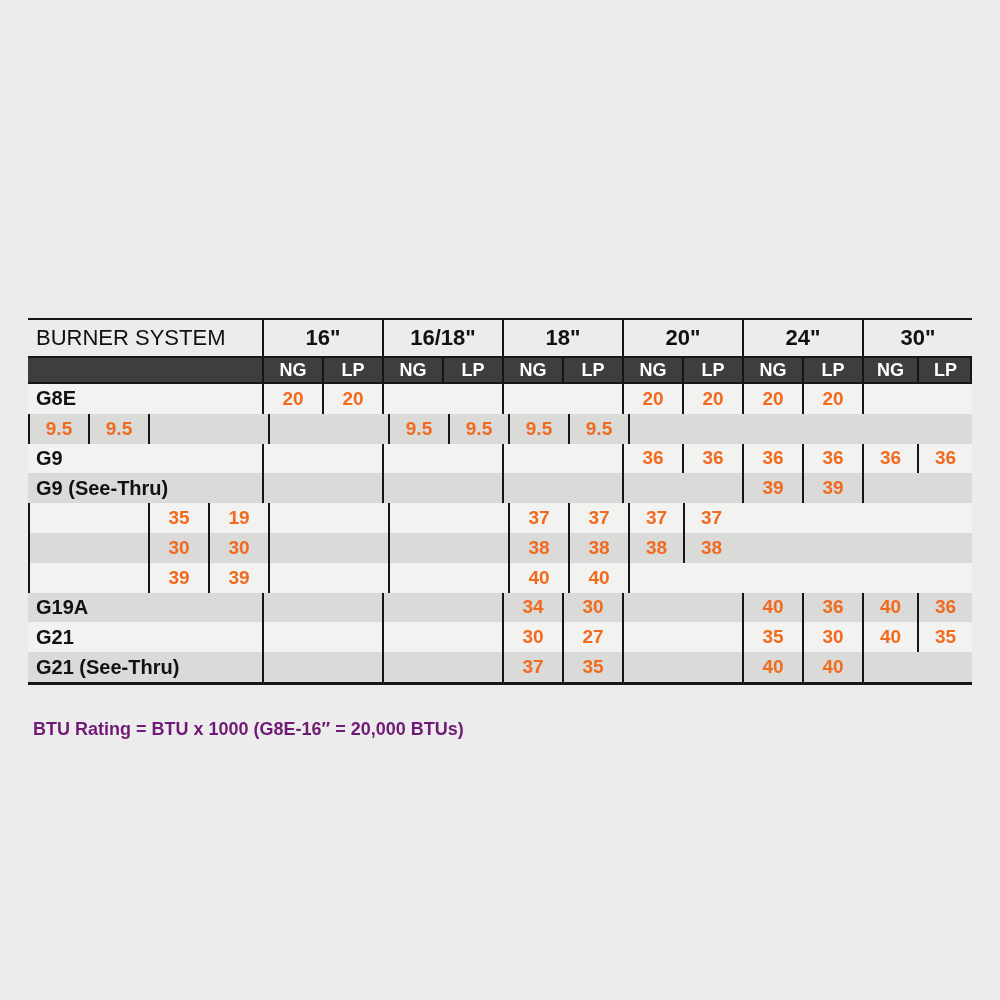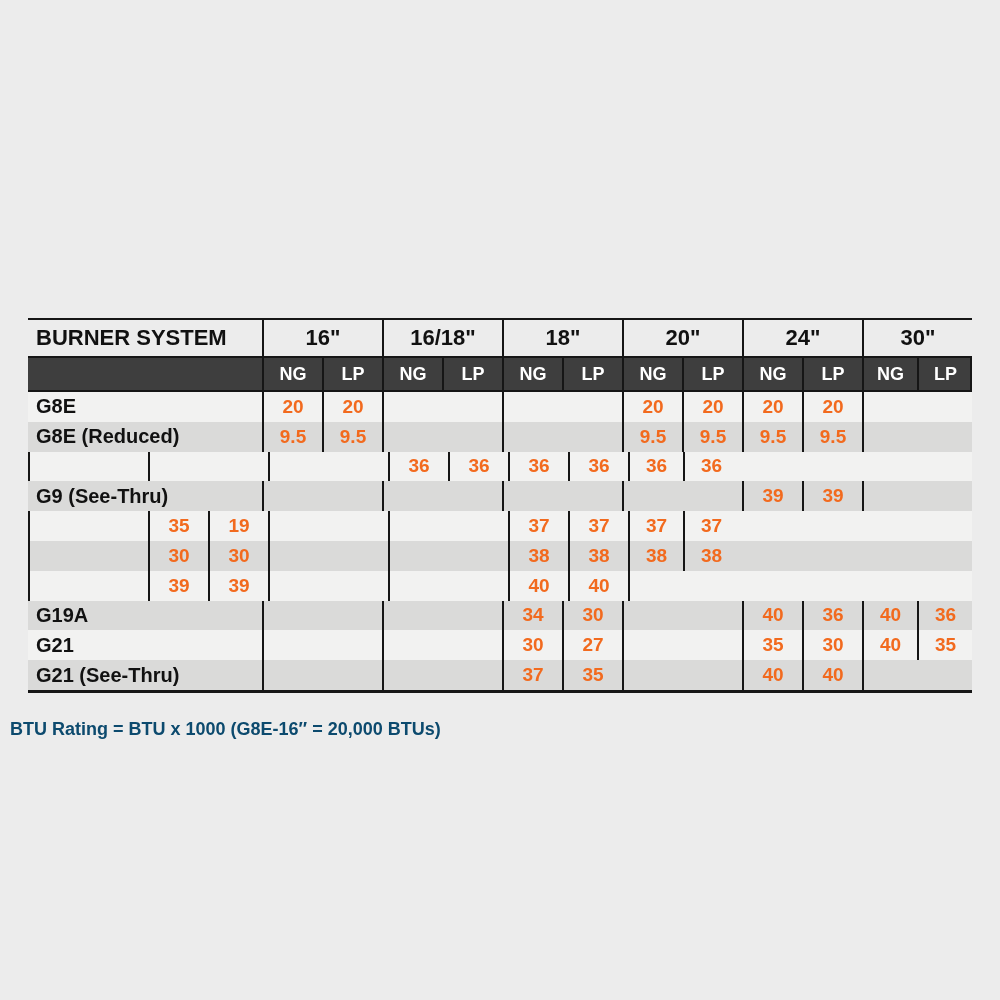--- a/index.html
+++ b/index.html
@@ -19,37 +19,37 @@
     letter-spacing:-0.5px;
     color:#F26A1E;
   }
   .btu-table{
     position:absolute;left:28px;top:318px;width:944px;
     border-top:2px solid #161616;
     border-bottom:3px solid #161616;
   }
   .hrow1{display:flex;height:36px;}
   .hrow2{
-    display:flex;height:36px;
+    display:flex;height:28px;
     background:#3E3E3E;
     border-top:2px solid #161616;
     border-bottom:2px solid #161616;
     border-right:2px solid #161616;
     box-sizing:border-box;
   }
   .drow{display:flex;height:29.8px;}
   .drow.light{background:#F2F2F1;}
   .drow.dark{background:#DADAD9;}
   .c-label{
     width:234px;flex:none;
     display:flex;align-items:center;
     padding-left:8px;box-sizing:border-box;
     color:#111;
   }
-  .hrow1 .c-label{font-size:22px;font-weight:bold;}
+  .hrow1 .c-label{font-size:22px;font-weight:normal;}
   .drow  .c-label{font-size:20px;font-weight:bold;}
   .c-group{
     width:120px;flex:none;
     display:flex;
     border-left:2px solid #161616;
     box-sizing:border-box;
   }
   .c-group.last{width:110px;}
   .size-cell{
     align-items:center;justify-content:center;
@@ -59,23 +59,23 @@
     flex:1 1 0;
     display:flex;align-items:center;justify-content:center;
     font-size:19px;font-weight:bold;
     color:#F26A1E;
     box-sizing:border-box;
   }
   .sub.lp{border-left:2px solid transparent;}
   .hrow2 .sub.lp, .c-group.has-data .sub.lp{border-left-color:#161616;}
   .hrow2 .sub{color:#FFFFFF;font-size:18px;}
   .footnote{
-    position:absolute;left:10px;top:719px;
+    position:absolute;left:33px;top:719px;
     font-size:18px;font-weight:bold;
-    color:#0c4a6e;
+    color:#701a75;
   }
 </style>
 </head>
 <body>
 
 <div class="page">
 
 
   <div class="btu-table">
     <div class="hrow1">
@@ -139,21 +139,20 @@
           <div class="c-group has-data">
             <div class="sub ng">20</div>
             <div class="sub lp">20</div>
           </div>
           <div class="c-group last">
             <div class="sub ng"></div>
             <div class="sub lp"></div>
           </div>
         </div>
         <div class="drow dark">
-          <div class="c-label">G8E (Reduced)</div>
           <div class="c-group has-data">
             <div class="sub ng">9.5</div>
             <div class="sub lp">9.5</div>
           </div>
           <div class="c-group">
             <div class="sub ng"></div>
             <div class="sub lp"></div>
           </div>
           <div class="c-group">
             <div class="sub ng"></div>
@@ -166,20 +165,21 @@
           <div class="c-group has-data">
             <div class="sub ng">9.5</div>
             <div class="sub lp">9.5</div>
           </div>
           <div class="c-group last">
             <div class="sub ng"></div>
             <div class="sub lp"></div>
           </div>
         </div>
         <div class="drow light">
+          <div class="c-label">G9</div>
           <div class="c-group">
             <div class="sub ng"></div>
             <div class="sub lp"></div>
           </div>
           <div class="c-group">
             <div class="sub ng"></div>
             <div class="sub lp"></div>
           </div>
           <div class="c-group">
             <div class="sub ng"></div>

